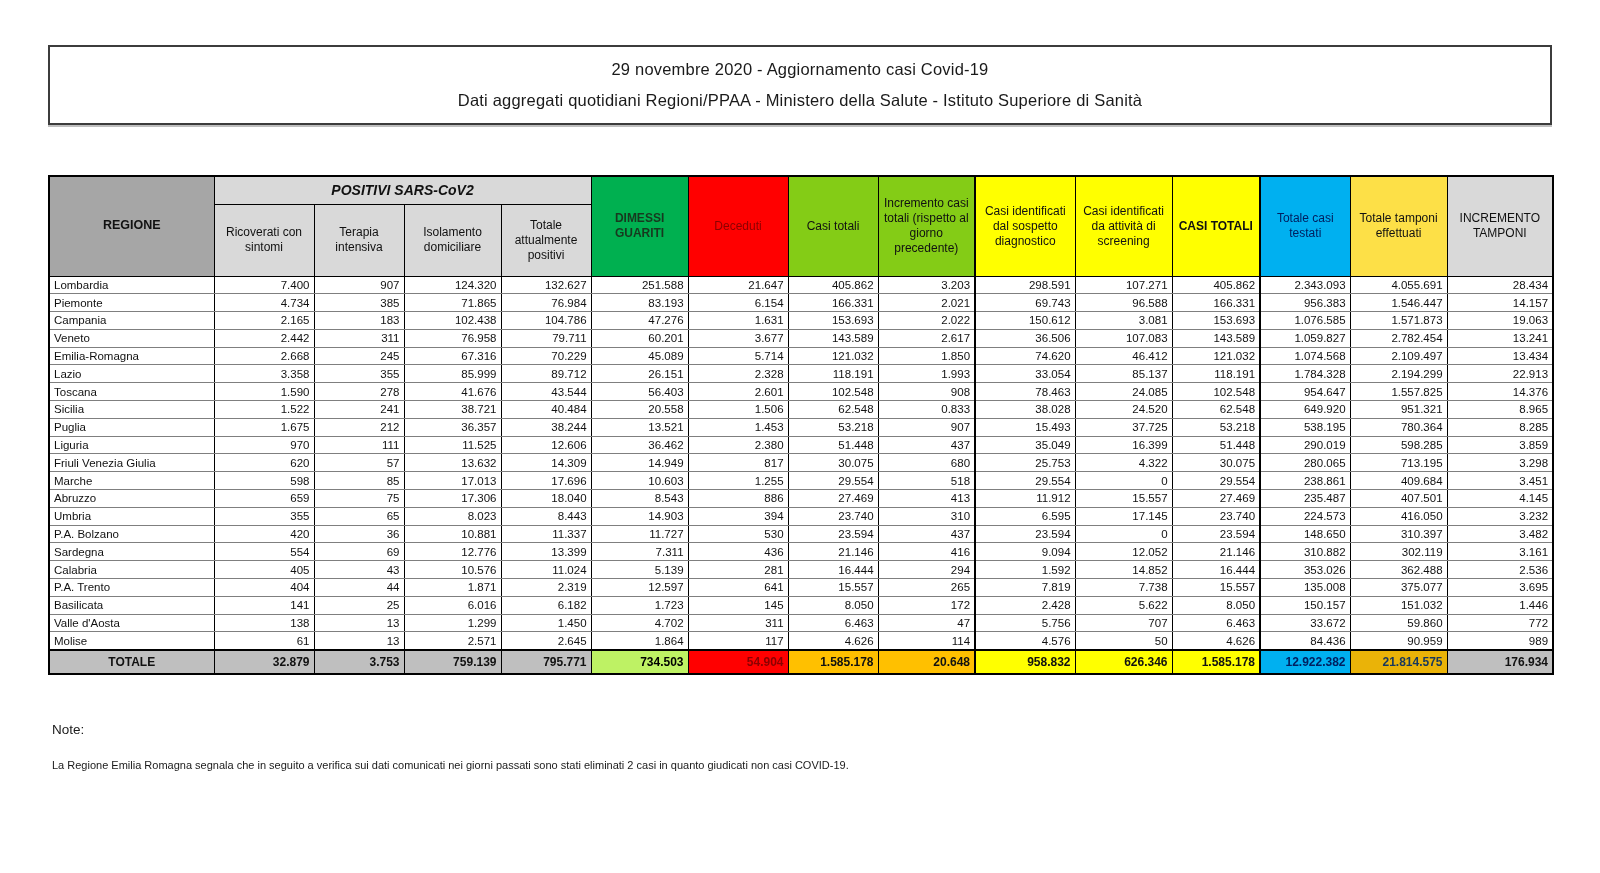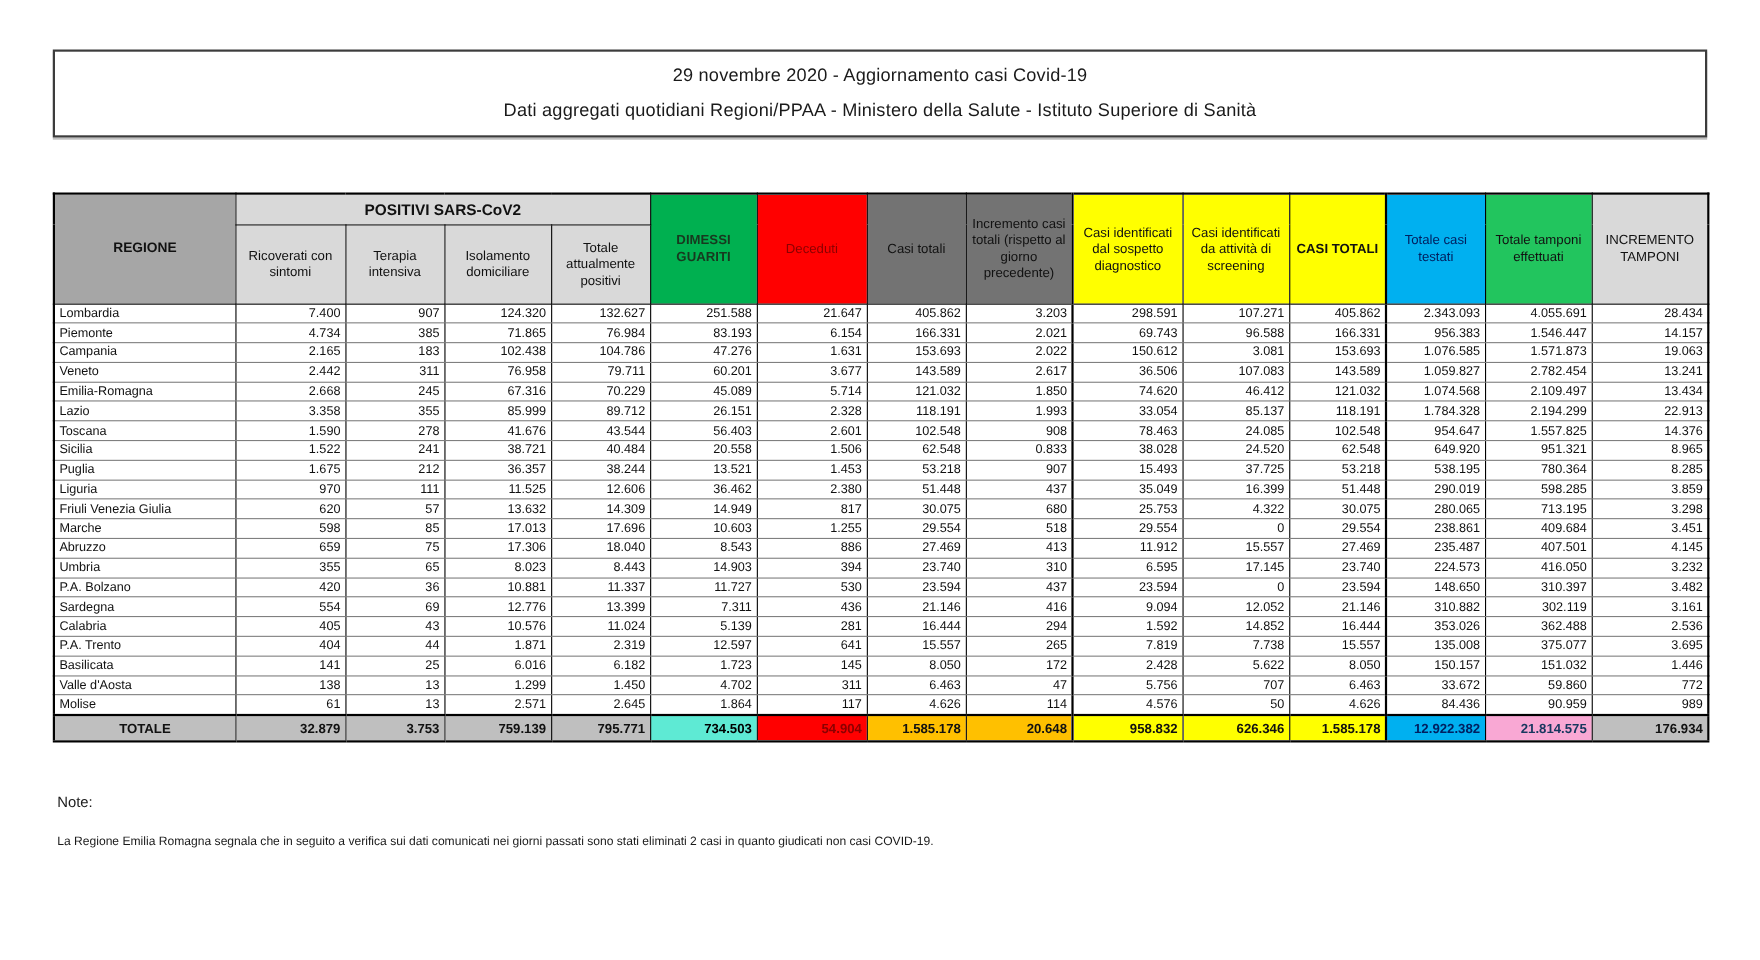--- a/index.html
+++ b/index.html
@@ -48,28 +48,29 @@
     background: #a6a6a6;
     font-weight: bold;
     font-size: 12.5px;
     margin-top: 48px;
   }
   th.hdr-group {
     background: #d9d9d9;
     font-weight: bold;
     font-size: 14px;
     height: 28px;
+    font-style: italic;
   }
   th.hdr-sub { background: #d9d9d9; height: 72px; }
   th.hdr-green  { background: #00b050; color: #17391f; font-weight: bold; }
   th.hdr-red    { background: #ff0000; color: #8b0000; }
-  th.hdr-orange { background: #737373; }
+  th.hdr-orange { background: #84cc16; }
   th.hdr-yellow { background: #ffff00; }
   th.hdr-cyan   { background: #00b0f0; color: #002060; }
-  th.hdr-lblue  { background: #22c55e; }
+  th.hdr-lblue  { background: #fde047; }
   th.hdr-lgray  { background: #d9d9d9; }
   th.bold { font-weight: bold; }
 
   tbody td, tbody th {
     height: 17.8px;
     font-size: 11.5px;
     border-left: 1px solid #000;
     border-right: 1px solid #000;
     border-top: 1px solid #7f7f7f;
     border-bottom: 1px solid #7f7f7f;
@@ -84,26 +85,26 @@
 
   tr.total-row td, tr.total-row th {
     height: 24px;
     font-weight: bold;
     font-size: 12px;
     border-top: 2.5px solid #000;
     border-bottom: 2.5px solid #000;
   }
   tr.total-row th.t-label { background: #bfbfbf; text-align: center; }
   td.t-gray  { background: #bfbfbf; }
-  td.t-green { background: #5eead4; color: #000; }
+  td.t-green { background: #bef264; color: #000; }
   td.t-red   { background: #ff0000; color: #8b0000; }
   td.t-orange{ background: #ffc000; }
   td.t-yellow{ background: #ffff00; }
   td.t-cyan  { background: #00b0f0; color: #002060; padding-left: 20px; }
-  td.t-lblue { background: #f9a8d4; color: #17375e; }
+  td.t-lblue { background: #eab308; color: #17375e; }
   td.t-lgray { background: #bfbfbf; }
 
   
   .notes { position: absolute; left: 52px; top: 722px; width: 1400px; }
   .notes-heading { font-size: 13.5px; color: #1a1a1a; margin-bottom: 22px; }
   .note-text { font-size: 11px; color: #1a1a1a; }
 </style>
 </head>
 <body>
 

